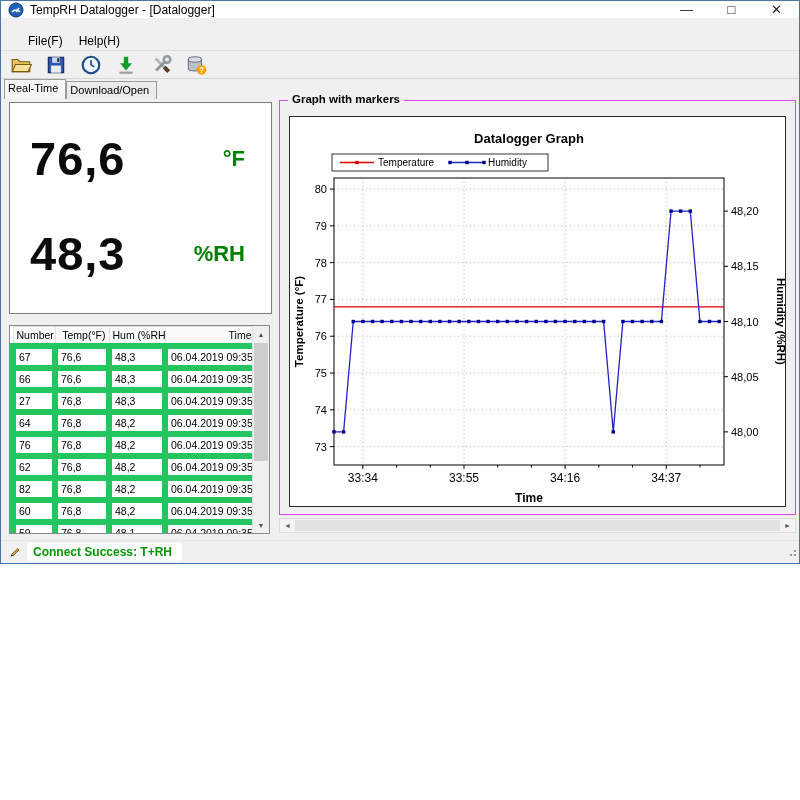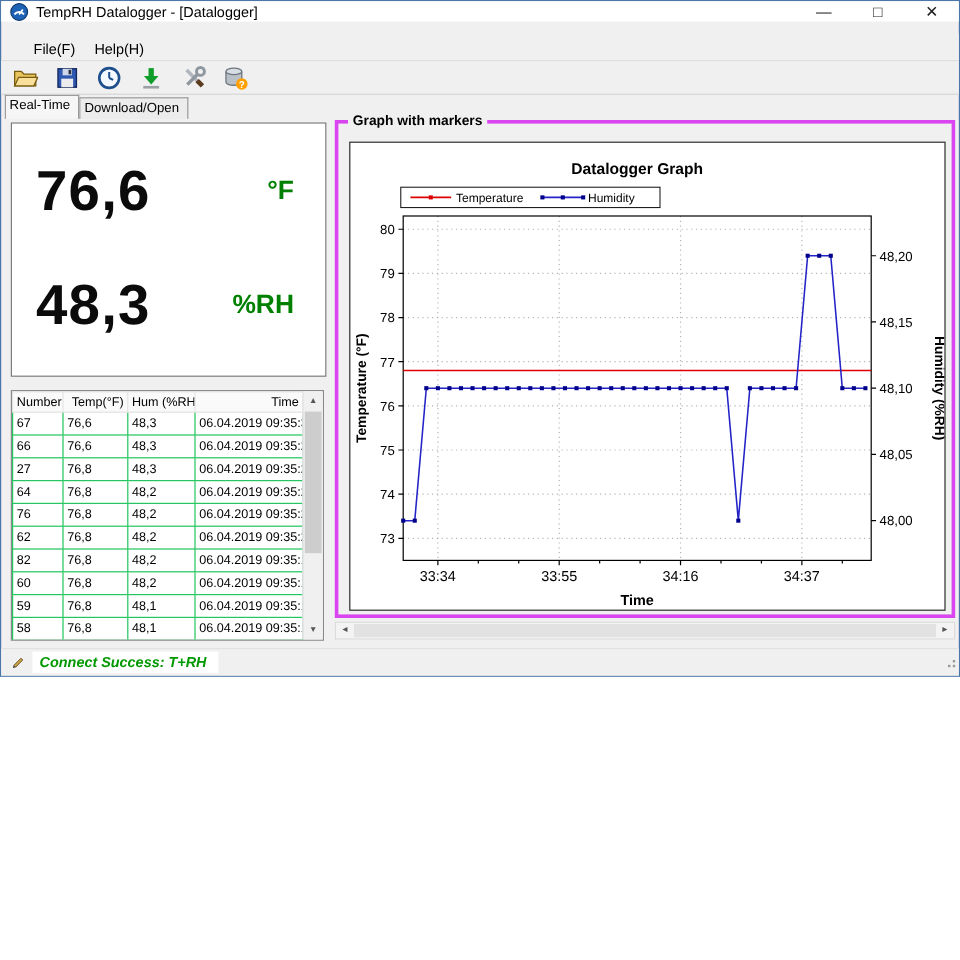--- a/index.html
+++ b/index.html
@@ -30,43 +30,43 @@
   
   .readout { position:absolute; left:8px; top:101px; width:263px; height:212px; background:#ffffff; border:1px solid #7c7c7c; display:flex; flex-direction:column; justify-content:space-around; padding:8px 26px 12px 20px; }
   .readout-row { display:flex; align-items:center; justify-content:space-between; }
   .readout-value { font-size:47px; font-weight:bold; color:#0b0b0b; letter-spacing:1px; }
   .readout-unit { font-size:22px; font-weight:bold; color:#008000; }
 
   
   .data-table { position:absolute; left:8px; top:324px; width:261px; height:209px; background:#ffffff; border:1px solid #8a8a8a; overflow:hidden; }
   .data-table table { border-collapse:collapse; width:242px; table-layout:fixed; font-size:10.5px; }
   .data-table th { font-weight:normal; text-align:right; padding:2px 3px; background:#fafafa; border:1px solid #e2e2e2; height:17px; white-space:nowrap; overflow:hidden; }
-  .data-table td { padding:2px 3px; border:1px solid #22c55e; height:19px; white-space:nowrap; overflow:hidden; color:#000; }
+  .data-table td { padding:2px 3px; border:6px solid #22c55e; height:19px; white-space:nowrap; overflow:hidden; color:#000; }
 
   
   .v-scroll { position:absolute; right:0; top:0; width:17px; height:100%; background:#f0f0f0; border-left:1px solid #e0e0e0; }
   .v-scroll .arrow { position:absolute; left:0; width:16px; height:16px; display:flex; align-items:center; justify-content:center; font-size:7px; color:#555; }
   .v-scroll .arrow.up { top:0; }
   .v-scroll .arrow.down { bottom:0; }
   .v-scroll .thumb { position:absolute; left:1px; top:17px; width:14px; height:118px; background:#cdcdcd; }
 
   .h-scroll { position:absolute; left:278px; top:517px; width:517px; height:15px; background:#f3f3f3; border:1px solid #dcdcdc; }
   .h-scroll .arrow { position:absolute; top:0; width:15px; height:13px; display:flex; align-items:center; justify-content:center; font-size:7px; color:#555; }
   .h-scroll .arrow.left { left:0; }
   .h-scroll .arrow.right { right:0; }
   .h-scroll .thumb { position:absolute; left:15px; right:15px; top:1px; height:11px; background:#e2e2e2; }
 
   
-  .groupbox { position:absolute; left:278px; top:99px; width:517px; height:415px; border:3px solid #d946ef; }
+  .groupbox { position:absolute; left:278px; top:99px; width:517px; height:415px; border:1px solid #d946ef; }
   .groupbox-label { position:absolute; left:8px; top:-8px; background:#f0f0f0; padding:0 4px; font-size:11.5px; font-weight:bold; color:#000; }
   .chart-frame { position:absolute; left:9px; top:15px; width:497px; height:391px; background:#ffffff; border:1px solid #2a2a2a; }
   svg { font-family:"Liberation Sans", sans-serif; }
 
   
-  .statusbar { position:absolute; left:0; top:539px; right:0; height:23px; background:#f0f0f0; border-top:1px solid #e2e2e2; display:flex; align-items:center;font-style:italic; }
+  .statusbar { position:absolute; left:0; top:539px; right:0; height:23px; background:#f0f0f0; border-top:1px solid #e2e2e2; display:flex; align-items:center; }
   .status-icon { margin-left:7px; display:flex; }
   .status-msg { background:#ffffff; margin-left:5px; padding:2px 10px 2px 6px; font-size:12px; font-weight:bold; color:#009900; }
   .grip { position:absolute; right:7px; bottom:7px; width:2px; height:2px; background:#9a9a9a; box-shadow:4px 0 #9a9a9a, 4px -4px #9a9a9a; }
 </style>
 </head>
 <body>
 
 <div class="window">
 
   <div class="titlebar">

